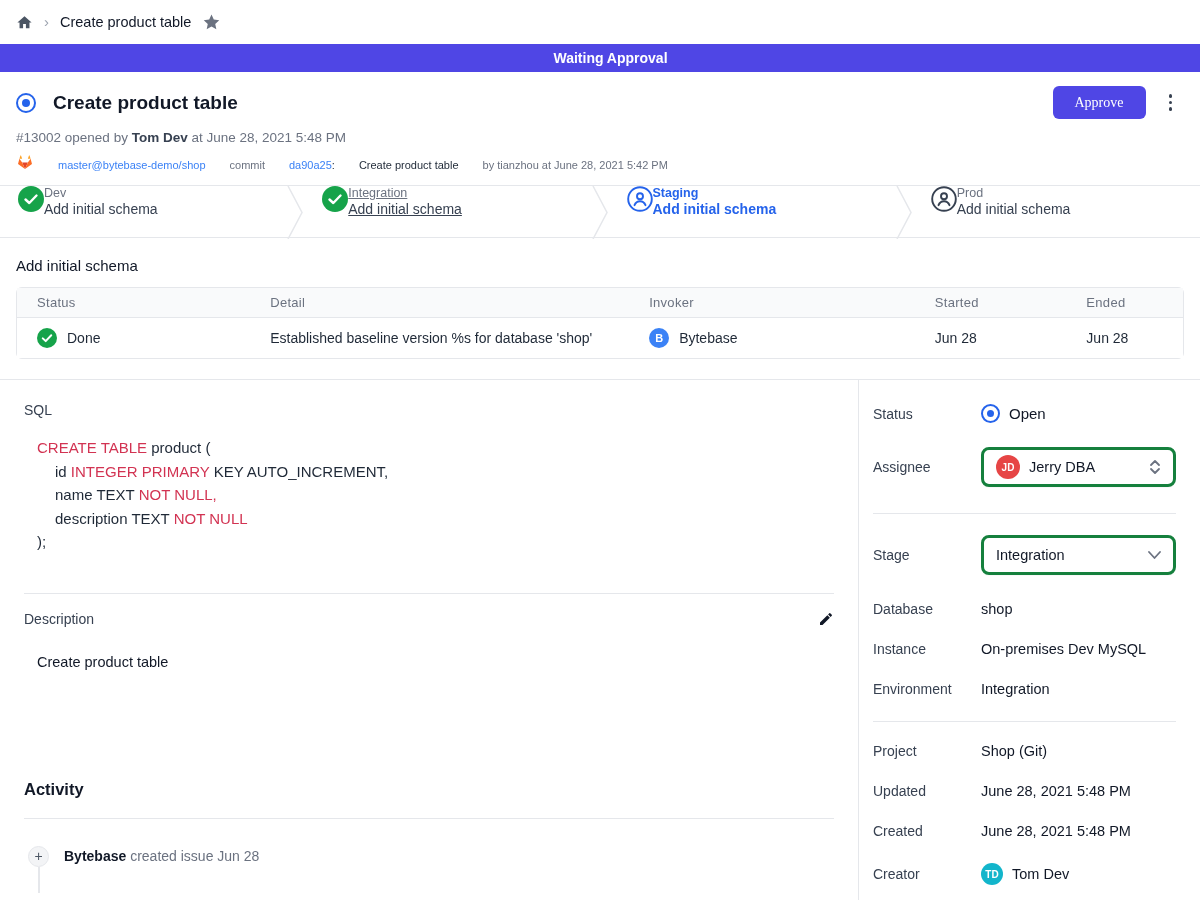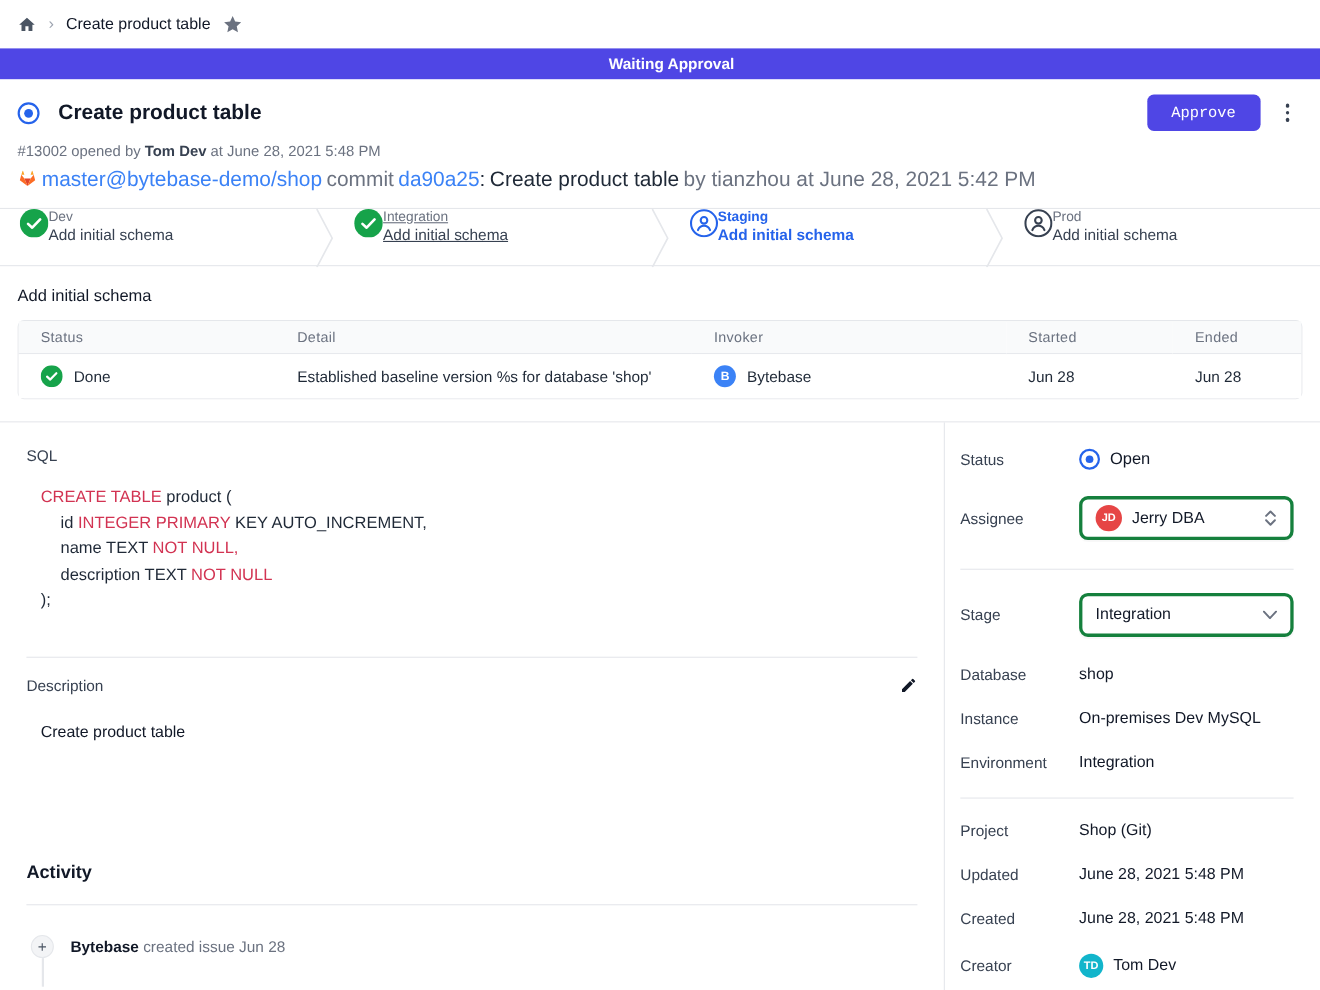--- a/index.html
+++ b/index.html
@@ -18,26 +18,26 @@
 
   
   .header { padding:14px 24px 14px 16px; }
   .title-row { display:flex; align-items:center; }
   .open-icon { width:20px; height:20px; border:2px solid #2563eb; border-radius:50%at; border-radius:50%; position:relative; flex:none; }
   .open-icon::after { content:""; position:absolute; left:50%; top:50%; width:8px; height:8px; margin:-4px 0 0 -4px;
     background:#2563eb; border-radius:50%; }
   .page-title { font-size:19px; font-weight:700; color:#111827; margin-left:17px; }
   .title-spacer { flex:1; }
   .approve-btn { background:#4f46e5; color:#fff; font-size:14px; font-weight:500; border:none; border-radius:6px;
-    padding:0 22px; height:33px; cursor:pointer; font-family:Liberation Mono, monospace;margin-left:36px; }
+    padding:0 22px; height:33px; cursor:pointer; font-family:Liberation Serif, serif;margin-left:36px; }
   .kebab { display:flex; flex-direction:column; gap:3px; margin-left:19px; padding:4px; cursor:pointer; }
   .kebab i { width:3.5px; height:3.5px; background:#374151; border-radius:50%; }
   .meta1 { margin-top:11px; font-size:13.5px; color:#6b7280; }
   .meta1 .strong { color:#374151; font-weight:600; }
-  .meta2 { margin-top:8px; font-size:19px; color:#6b7280; display:flex; align-items:flex-start; gap:4px; }
+  .meta2 { margin-top:8px; font-size:11px; color:#6b7280; display:flex; align-items:flex-end; gap:24px; }
   .link { color:#3b82f6; text-decoration:none; cursor:pointer; }
   .meta2 .msg { color:#1f2937; font-weight:500; }
 
   
   .pipeline { display:flex; border-top:1px solid #e5e7eb; border-bottom:1px solid #e5e7eb; height:53px; }
   .stage { flex:1; display:flex; padding-left:18px; cursor:pointer; }
   .stage .texts { display:flex; flex-direction:column; gap:1px; }
   .stage .env { font-size:12.5px; color:#6b7280; }
   .stage .task { font-size:14px; color:#374151; }
   .stage.underlined .env, .stage.underlined .task { text-decoration:underline; }

